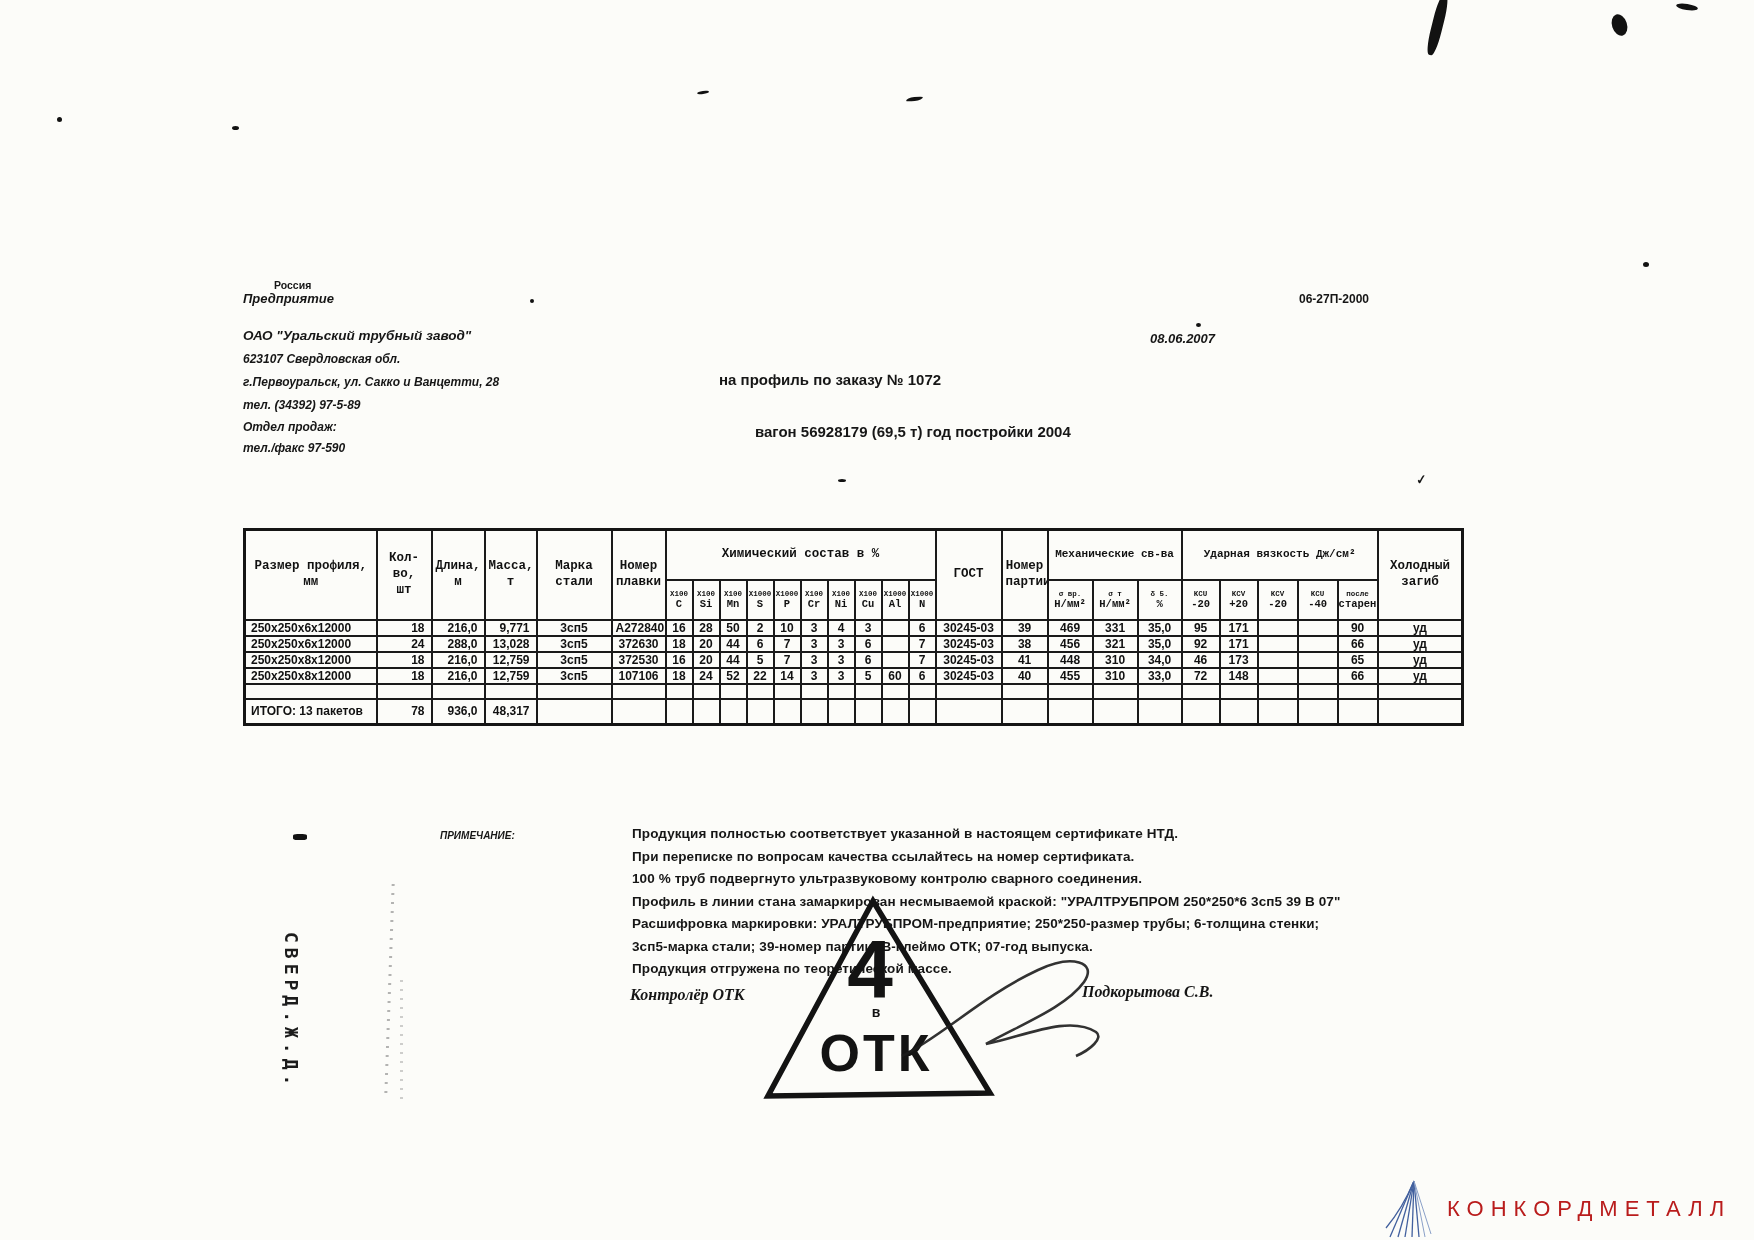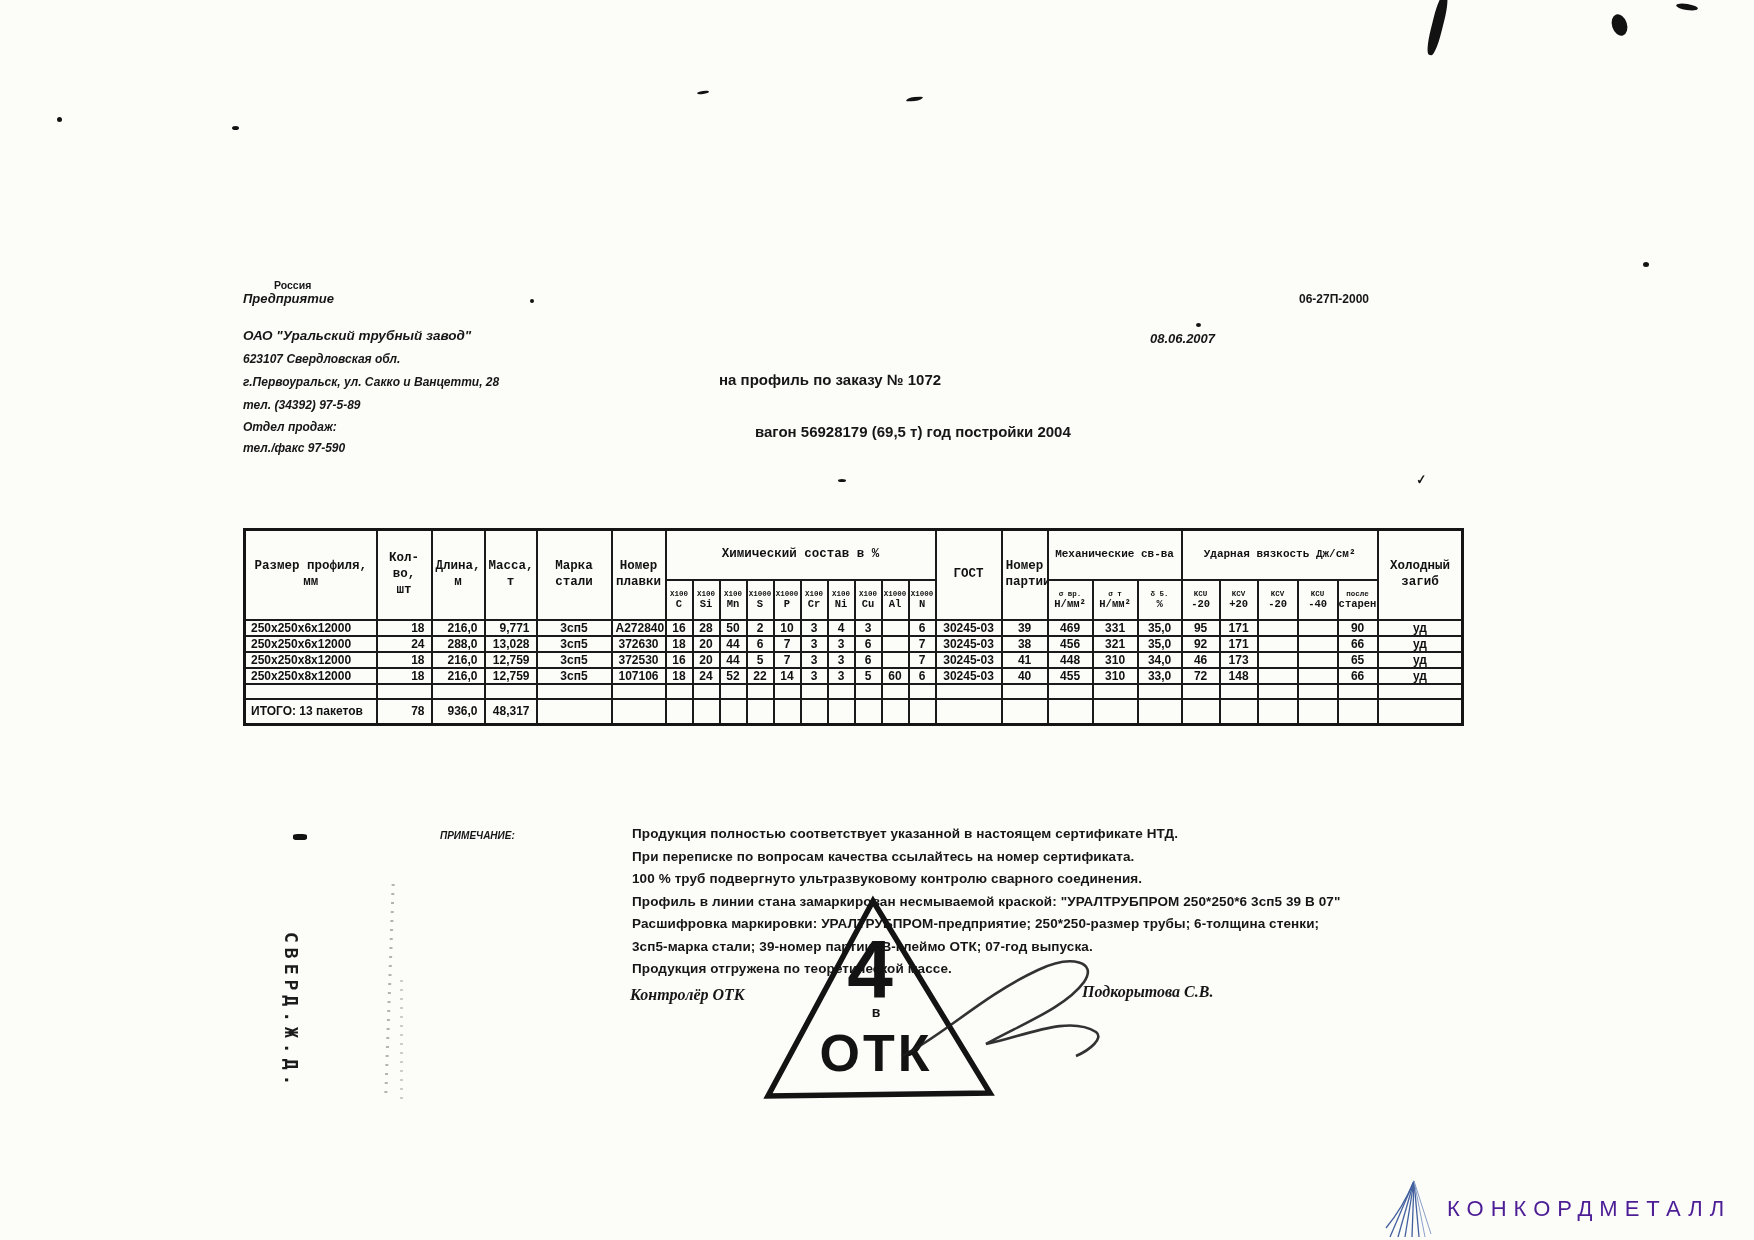--- a/index.html
+++ b/index.html
@@ -44,21 +44,21 @@
 
   
   .speck{position:absolute;background:#121212;border-radius:50%;}
   .dotted-strip{position:absolute;width:3px;opacity:.55;
     background:repeating-linear-gradient(180deg,#777 0 2px,transparent 2px 9px);}
   #side-text{
     left:302px;top:932px;transform-origin:0 0;transform:rotate(90deg);
     font-family:"DejaVu Sans Mono",monospace;font-weight:bold;font-size:18px;
     letter-spacing:5px;white-space:nowrap;color:#1c1c1c;
   }
-  #logo-text{font-size:22px;letter-spacing:7px;color:#4c1d95;white-space:nowrap;}
+  #logo-text{font-size:22px;letter-spacing:7px;color:#b91c1c;white-space:nowrap;}
 </style>
 </head>
 <body>
 
 <div id="page">
 
   <div class="lh-line b" style="top:279px;font-size:10.5px;">Россия</div>
   <div class="lh-line bi" style="top:291px;font-size:13px;">Предприятие</div>
   <div class="lh-line bi" style="top:328px;font-size:13.5px;">ОАО "Уральский трубный завод"</div>
   <div class="lh-line bi" style="top:352px;font-size:12px;">623107 Свердловская обл.</div>

